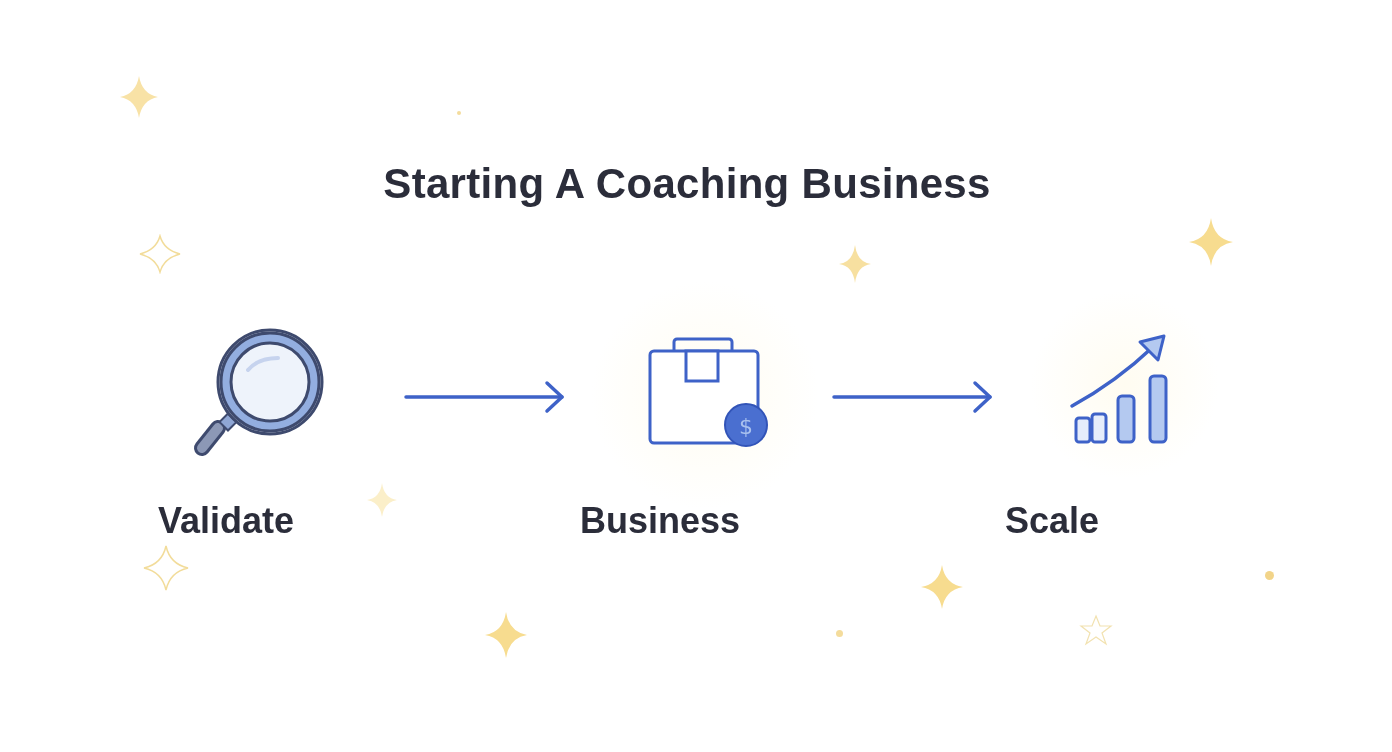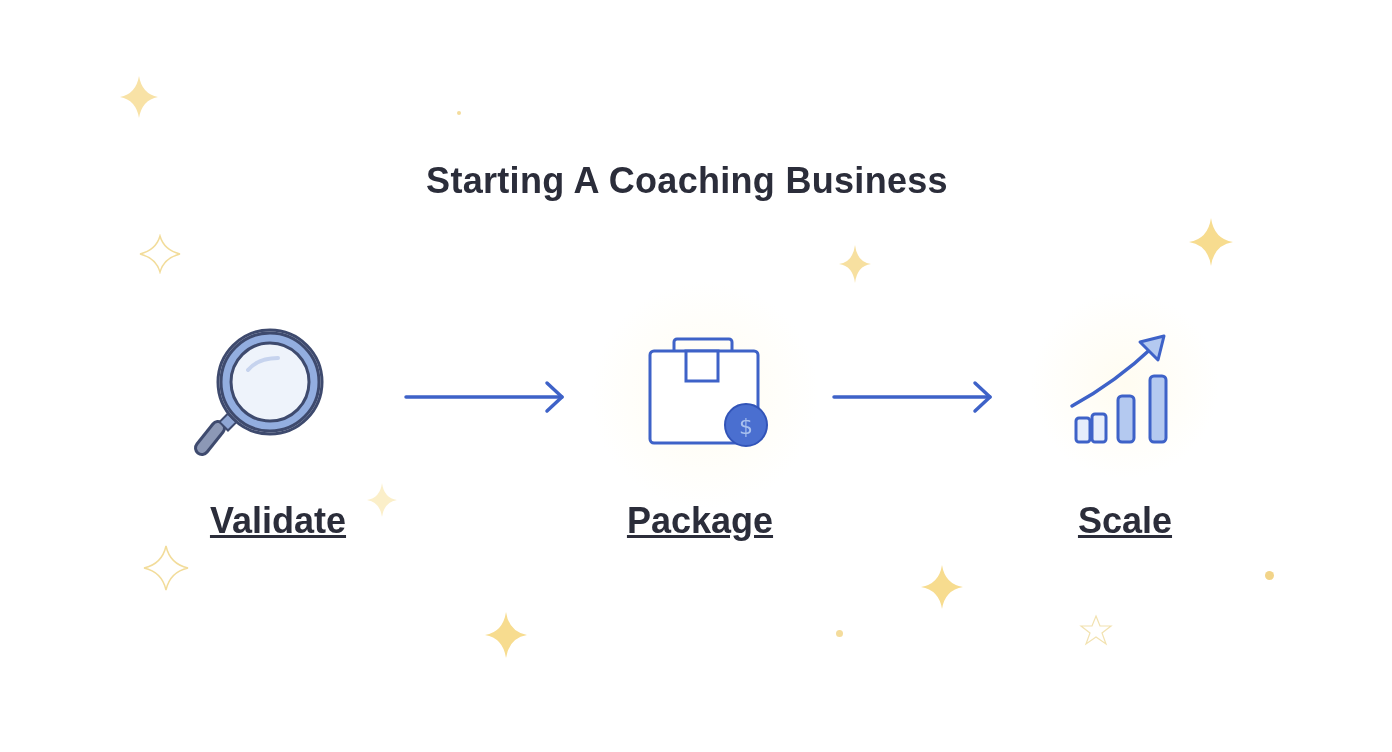--- a/index.html
+++ b/index.html
@@ -5,27 +5,27 @@
   html, body { margin: 0; padding: 0; }
   body {
     width: 1392px; height: 752px; overflow: hidden;
     background: #ffffff;
     font-family: "Liberation Sans", "DejaVu Sans", sans-serif;
     position: relative;
   }
   .title {
     position: absolute; left: 0; width: 1374px; top: 160px;
     text-align: center;
-    font-size: 36px; font-weight: bold; color: #2b2d3a;
+    font-size: 42px; font-weight: bold; color: #2b2d3a;
     letter-spacing: 0.3px;
   }
   .step-icon { position: absolute; }
   .step-label {
     position: absolute; top: 500px; width: 240px;
-    text-align: center; font-size: 36px; font-weight: bold; color: #2b2d3a; text-decoration: underline;
+    font-size: 36px; font-weight: bold; color: #2b2d3a;
   }
   .arrow { position: absolute; }
   .sparkle { position: absolute; }
   .halo {
     position: absolute; border-radius: 50%;
     background: radial-gradient(circle, rgba(255,246,214,0.35) 0%, rgba(255,255,255,0) 70%);
   }
 </style>
 </head>
 <body>
@@ -52,21 +52,21 @@
   <polyline points="145,5 160,19 145,33" fill="none" stroke="#3e62c8" stroke-width="3.5" stroke-linecap="round" stroke-linejoin="round"></polyline>
 </svg>
 
 <svg class="step-icon" style="left:644px;top:335px;" width="128" height="114" viewBox="0 0 128 114">
   <rect x="30" y="4" width="58" height="14" rx="3" fill="none" stroke="#3e62c8" stroke-width="3"></rect>
   <rect x="6" y="16" width="108" height="92" rx="4" fill="#ffffff" stroke="#3e62c8" stroke-width="3"></rect>
   <rect x="42" y="16" width="32" height="30" fill="#ffffff" stroke="#3e62c8" stroke-width="3"></rect>
   <circle cx="102" cy="90" r="21" fill="#4a6fd0" stroke="#3254b8" stroke-width="2"></circle>
   <text x="102" y="99" text-anchor="middle" font-size="22" fill="#a9c1ee" font-family="DejaVu Sans, sans-serif">$</text>
 </svg>
-<div class="step-label" style="left:580px;">Package</div>
+<div class="step-label" style="left:580px;">Business</div>
 
 <svg class="arrow" style="left:830px;top:378px;" width="166" height="38" viewBox="0 0 166 38">
   <line x1="4" y1="19" x2="160" y2="19" stroke="#3e62c8" stroke-width="3.5" stroke-linecap="round"></line>
   <polyline points="145,5 160,19 145,33" fill="none" stroke="#3e62c8" stroke-width="3.5" stroke-linecap="round" stroke-linejoin="round"></polyline>
 </svg>
 
 <svg class="step-icon" style="left:1066px;top:332px;" width="106" height="116" viewBox="0 0 106 116">
   <rect x="10" y="86" width="14" height="24" rx="3" fill="#e6edfb" stroke="#3e62c8" stroke-width="3"></rect>
   <rect x="26" y="82" width="14" height="28" rx="3" fill="#e6edfb" stroke="#3e62c8" stroke-width="3"></rect>
   <rect x="52" y="64" width="16" height="46" rx="4" fill="#b4c9f0" stroke="#3e62c8" stroke-width="3"></rect>

